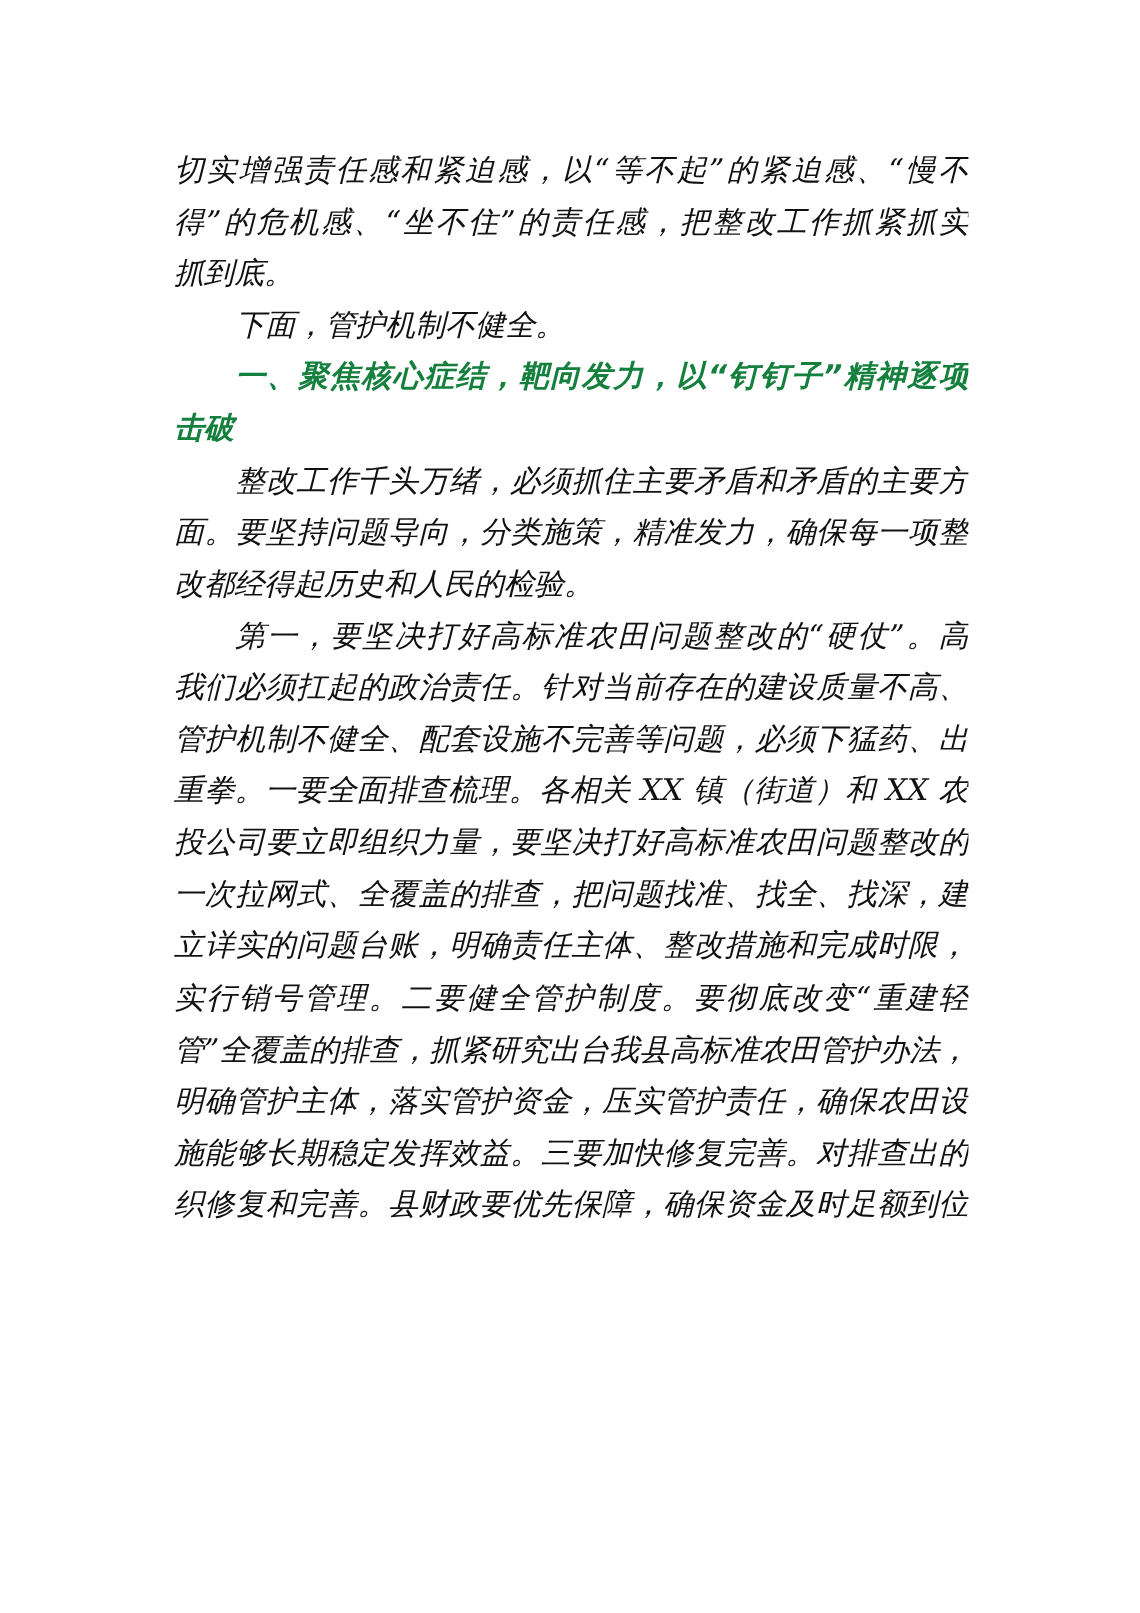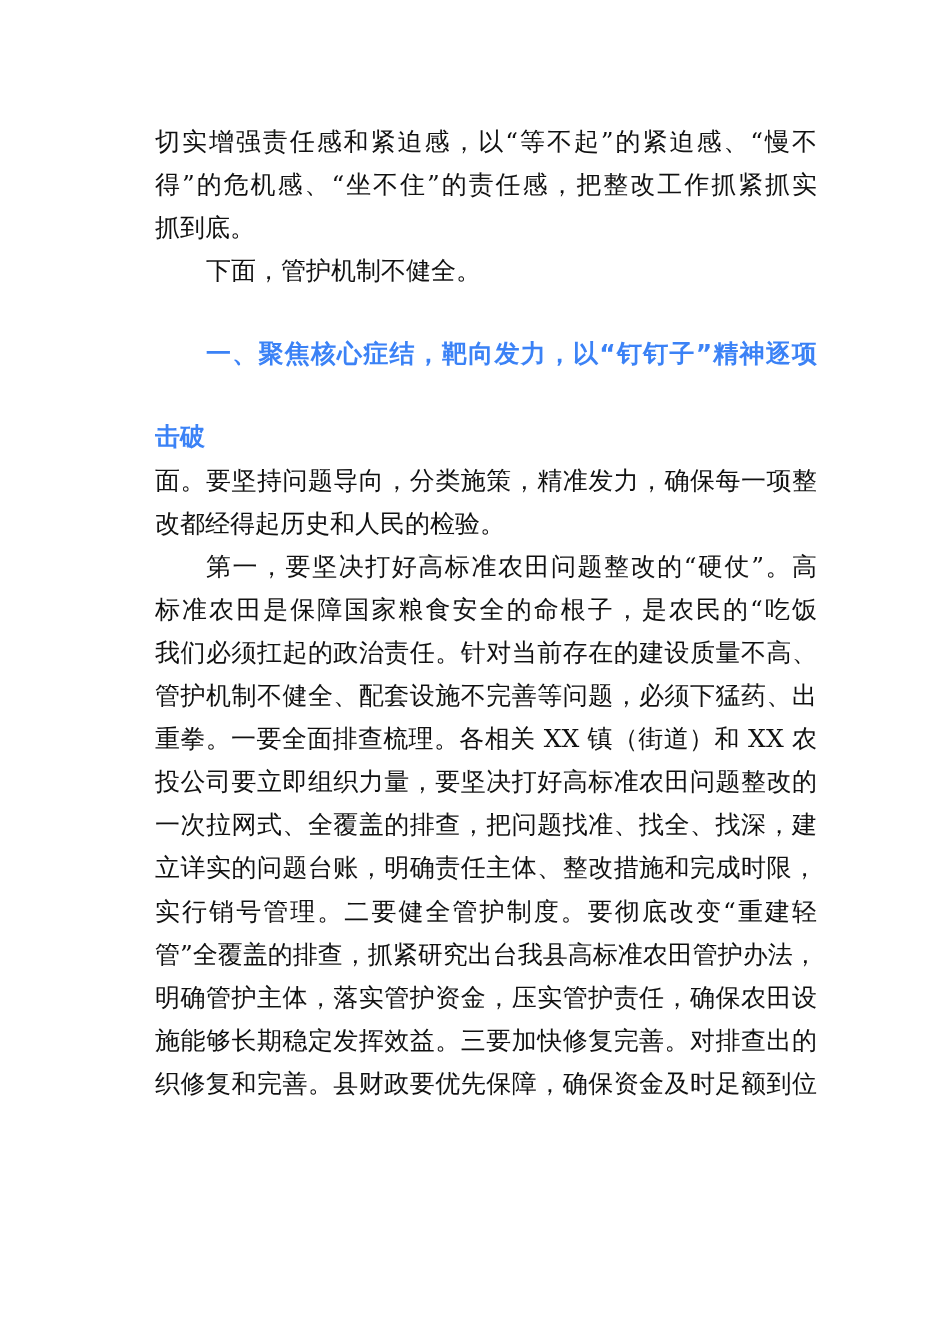--- a/index.html
+++ b/index.html
@@ -1,58 +1,57 @@
 <!DOCTYPE html>
 <html><head>
 <meta charset="utf-8">
 <style>
   html, body { margin: 0; padding: 0; background: #ffffff; }
   body { width: 950px; height: 1344px; position: relative; overflow: hidden; }
   .page { position: absolute; left: 0; top: 0; width: 950px; height: 1344px; background: #ffffff; }
-  .content { position: absolute; left: 155px; top: 120px; width: 662px; }
+  .content { position: absolute; left: 145px; top: 120px; width: 662px; font-style: italic; }
   .line {
     height: 43.1px;
     line-height: 43.1px;
     font-family: "DejaVu Serif", "Liberation Serif", serif;
     font-size: 25px;
     color: #111111;
     white-space: nowrap;
     text-align: justify;
     text-align-last: justify;
     overflow: hidden;
   }
   .line.last { text-align-last: left; }
   .line.indent { padding-left: 51px; }
   .line.heading {
     font-family: "DejaVu Sans", "Liberation Sans", sans-serif;
     font-weight: bold;
-    color: #3b82f6;
-    margin-top: 40px;
+    color: #15803d;
   }
 </style>
 </head>
 <body>
 
 <div class="page">
   <div class="content">
 
     <div class="line">切实增强责任感和紧迫感，以“等不起”的紧迫感、“慢不</div>
     <div class="line">得”的危机感、“坐不住”的责任感，把整改工作抓紧抓实</div>
     <div class="line last">抓到底。</div>
 
     <div class="line indent last">下面，管护机制不健全。</div>
 
     <div class="line indent heading">一、聚焦核心症结，靶向发力，以“钉钉子”精神逐项</div>
     <div class="line heading last">击破</div>
 
+    <div class="line indent">整改工作千头万绪，必须抓住主要矛盾和矛盾的主要方</div>
     <div class="line">面。要坚持问题导向，分类施策，精准发力，确保每一项整</div>
     <div class="line last">改都经得起历史和人民的检验。</div>
 
     <div class="line indent">第一，要坚决打好高标准农田问题整改的“硬仗”。高</div>
-    <div class="line">标准农田是保障国家粮食安全的命根子，是农民的“吃饭</div>
     <div class="line">我们必须扛起的政治责任。针对当前存在的建设质量不高、</div>
     <div class="line">管护机制不健全、配套设施不完善等问题，必须下猛药、出</div>
     <div class="line">重拳。一要全面排查梳理。各相关 XX 镇（街道）和 XX 农</div>
     <div class="line">投公司要立即组织力量，要坚决打好高标准农田问题整改的</div>
     <div class="line">一次拉网式、全覆盖的排查，把问题找准、找全、找深，建</div>
     <div class="line">立详实的问题台账，明确责任主体、整改措施和完成时限，</div>
     <div class="line">实行销号管理。二要健全管护制度。要彻底改变“重建轻</div>
     <div class="line">管”全覆盖的排查，抓紧研究出台我县高标准农田管护办法，</div>
     <div class="line">明确管护主体，落实管护资金，压实管护责任，确保农田设</div>
     <div class="line">施能够长期稳定发挥效益。三要加快修复完善。对排查出的</div>

